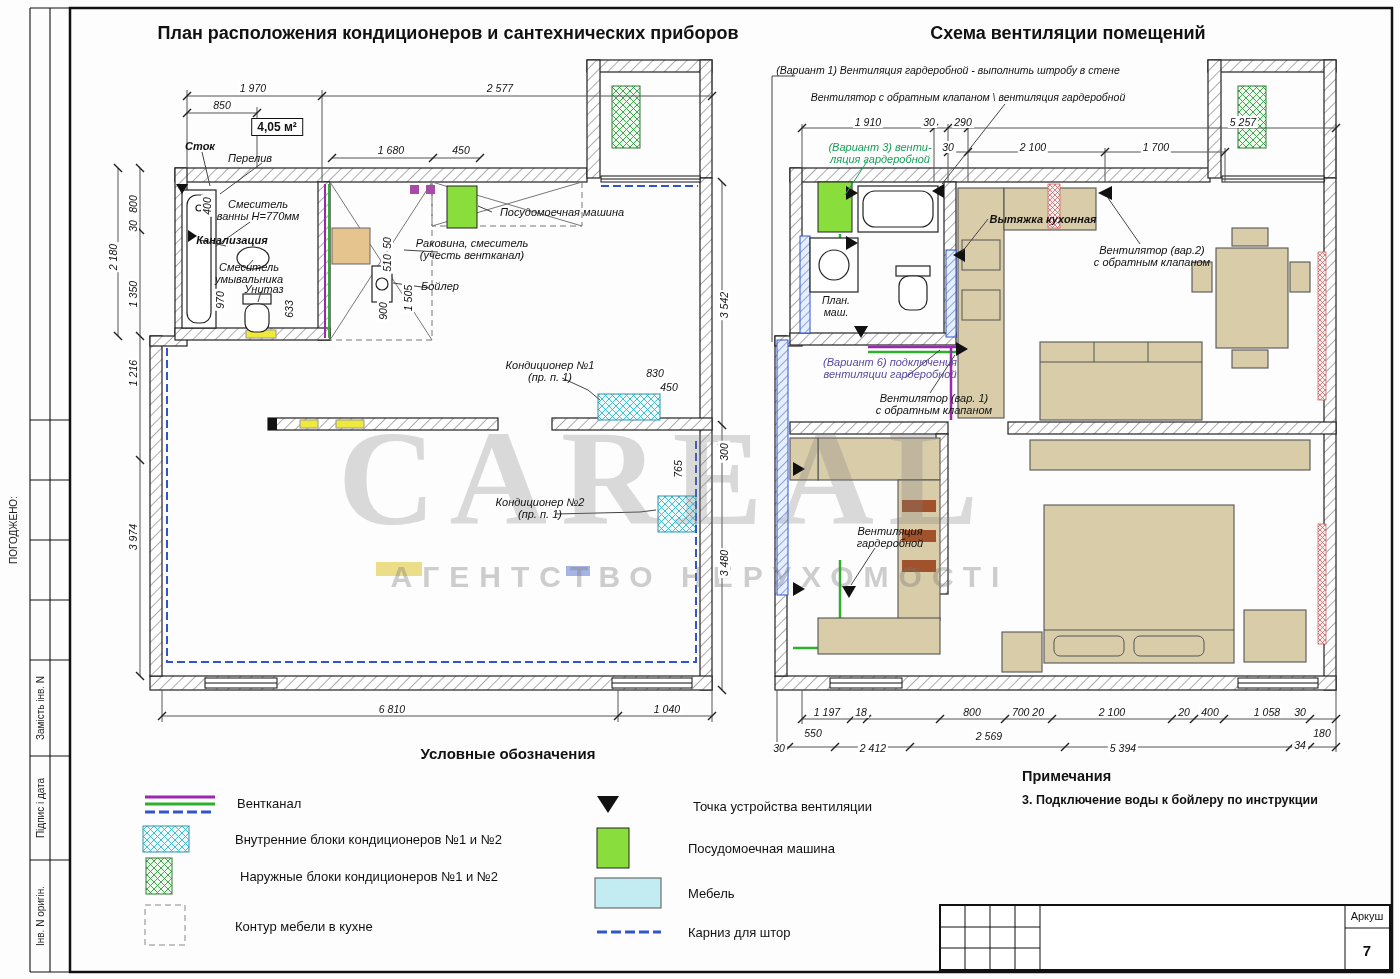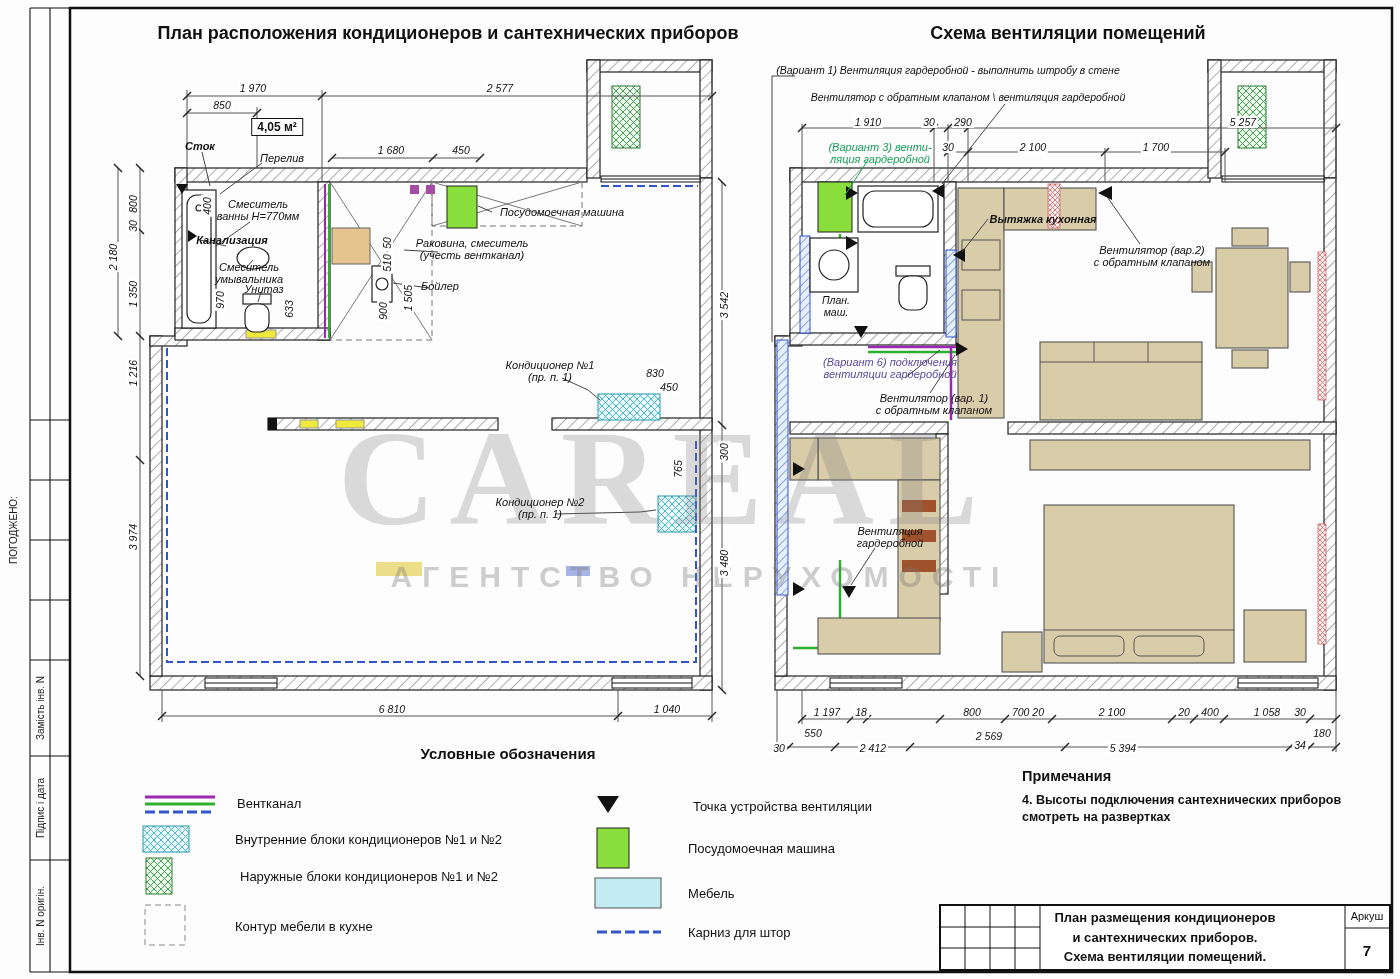--- a/index.html
+++ b/index.html
@@ -426,21 +426,21 @@
   <div class="lbl rot side" style="left:13px;top:530px">ПОГОДЖЕНО:</div>
   <div class="lbl rot side" style="left:40px;top:708px">Замість інв. N</div>
   <div class="lbl rot side" style="left:40px;top:808px">Підпис і дата</div>
   <div class="lbl rot side" style="left:40px;top:916px">Інв. N оригін.</div>
 
   <div class="lbl dim" style="left:253px;top:88px">1 970</div>
   <div class="lbl dim" style="left:500px;top:88px">2 577</div>
   <div class="lbl dim" style="left:222px;top:105px">850</div>
   <div class="lbl area-box" style="left:277px;top:127px">4,05 м²</div>
   <div class="lbl call b" style="left:200px;top:146px">Сток</div>
-  <div class="lbl call" style="left:282px;top:158px">Перелив</div>
+  <div class="lbl call" style="left:250px;top:158px">Перелив</div>
   <div class="lbl dim" style="left:391px;top:150px">1 680</div>
   <div class="lbl dim" style="left:461px;top:150px">450</div>
   <div class="lbl call" style="left:258px;top:210px">Смеситель
 ванны Н=770мм</div>
   <div class="lbl call" style="left:562px;top:212px">Посудомоечная машина</div>
   <div class="lbl call b" style="left:232px;top:240px">Канализация</div>
   <div class="lbl call" style="left:472px;top:249px">Раковина, смеситель
 (учесть вентканал)</div>
   <div class="lbl call" style="left:249px;top:273px">Смеситель
 умывальника</div>
@@ -516,25 +516,22 @@
   <div class="lbl leg-title" style="left:508px;top:753px">Условные обозначения</div>
   <div class="leg lbl" style="left:237px;top:803px;transform:translate(0,-50%)">Вентканал</div>
   <div class="leg lbl" style="left:235px;top:839px;transform:translate(0,-50%)">Внутренние блоки кондиционеров №1 и №2</div>
   <div class="leg lbl" style="left:240px;top:876px;transform:translate(0,-50%)">Наружные блоки кондиционеров №1 и №2</div>
   <div class="leg lbl" style="left:235px;top:926px;transform:translate(0,-50%)">Контур мебели в кухне</div>
   <div class="leg lbl" style="left:693px;top:806px;transform:translate(0,-50%)">Точка устройства вентиляции</div>
   <div class="leg lbl" style="left:688px;top:848px;transform:translate(0,-50%)">Посудомоечная машина</div>
   <div class="leg lbl" style="left:688px;top:893px;transform:translate(0,-50%)">Мебель</div>
   <div class="leg lbl" style="left:688px;top:932px;transform:translate(0,-50%)">Карниз для штор</div>
 
-  <div class="lbl tb-title" style="left:1165px;top:937px">План  размещения кондиционеров
-и сантехнических приборов.
-Схема вентиляции помещений.</div>
   <div class="lbl tb-sheet-label" style="left:1367px;top:916px">Аркуш</div>
   <div class="lbl tb-sheet-num" style="left:1367px;top:950px">7</div>
 </div>
 
 <div class="notes">
   <div class="notes-title">Примечания</div>
-  <div class="note">4. Высоты подключения сантехнических приборов смотреть на развертках</div>
+  <div class="note">3. Подключение воды к бойлеру по инструкции</div>
 </div>
 
 </div>
 
 </body></html>

